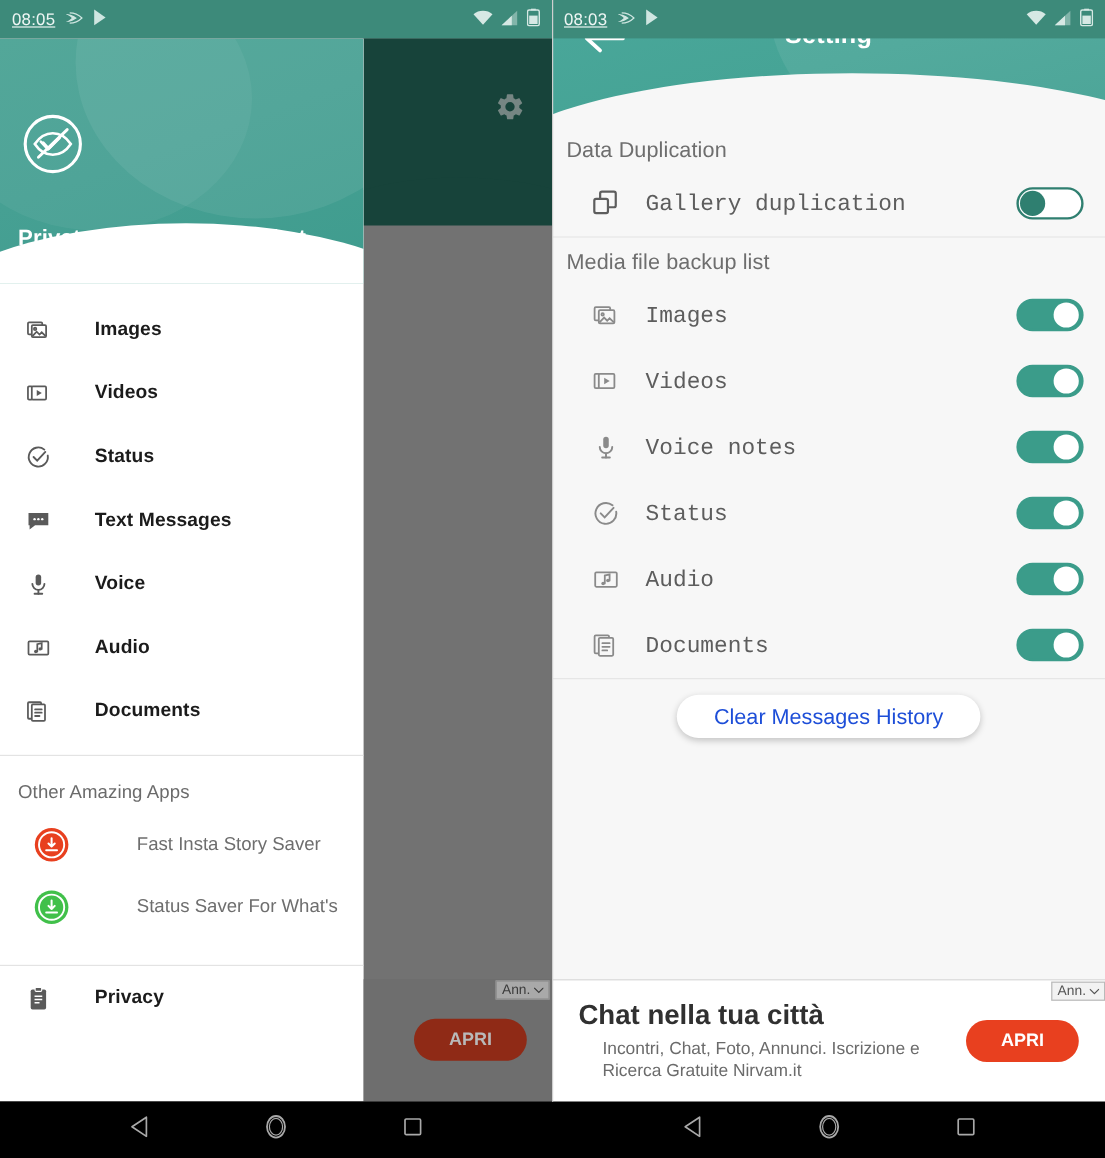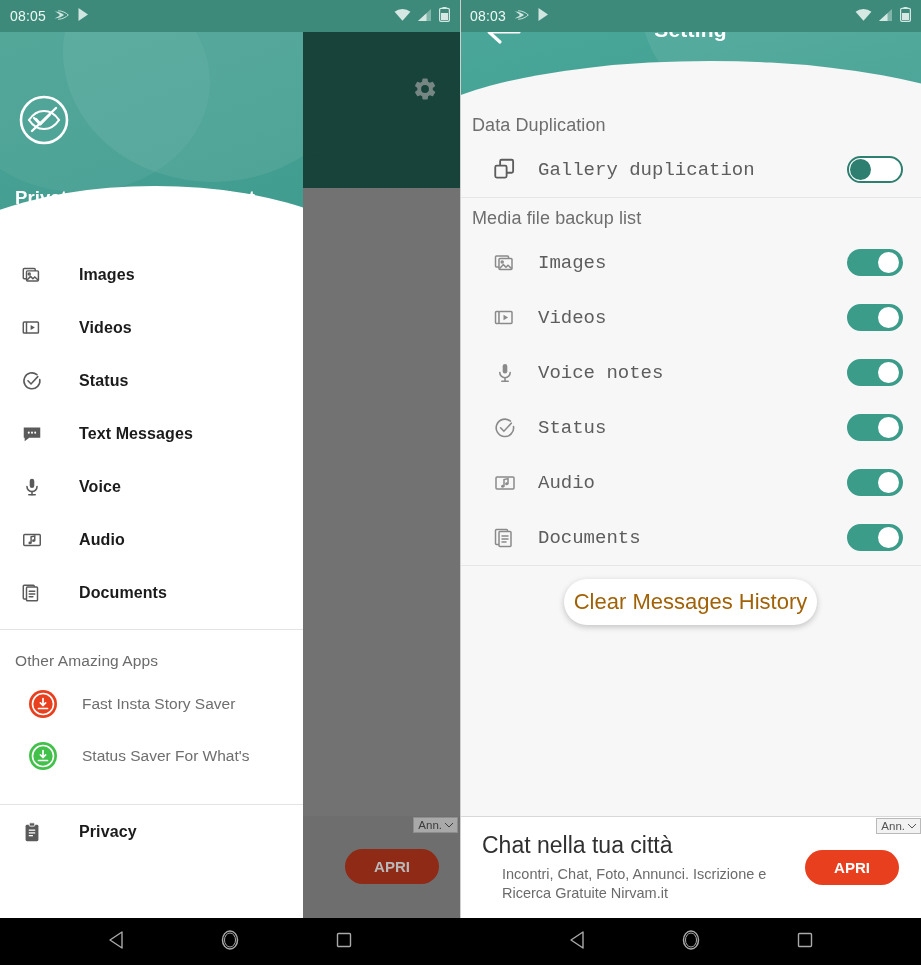--- a/index.html
+++ b/index.html
@@ -11,21 +11,21 @@
   }
   .screen { position:relative; width:921px; height:965px; }
 
   
   .left-pane { position:absolute; left:0; top:0; width:460px; height:918px; overflow:hidden; background:#6e6e6e; }
 
   .statusbar {
     position:absolute; left:0; top:0; height:32px; width:100%;
     background:#3d8a7a; color:#e8f3f0;
     display:flex; align-items:center; padding:0 10px;
-    font-size:14px; letter-spacing:.2px;
+    font-size:14px; letter-spacing:.2px;text-decoration:underline;
   }
   .statusbar .time { font-size:14px; color:#eef6f4; }
   .sb-left { display:flex; align-items:center; gap:7px; }
   .sb-right { margin-left:auto; display:flex; align-items:center; gap:6px; }
   .sb-icon { display:inline-block; opacity:.92; }
 
   
   .behind-app { position:absolute; left:303px; top:32px; width:157px; height:886px; background:#727272; }
   .behind-header {
     position:absolute; left:0; top:0; width:100%; height:142px;
@@ -76,21 +76,21 @@
   }
   .menu-item .mi-icon { width:30px; display:flex; align-items:center; justify-content:center; }
   .menu-item .mi-label {
     margin-left:32px; font-size:16px; font-weight:bold; color:#1b1b1b; letter-spacing:.1px;
   }
 
   .sec-divider { height:1px; background:#e3e3e3; margin-top:10px; }
   .sec-title {
     font-size:15.5px; color:#6b6b6b; padding:22px 0 8px 15px; letter-spacing:.1px;
   }
-  .app-item { display:flex; align-items:center; height:52px; padding-left:28px; cursor:pointer; }
+  .app-item { display:flex; align-items:center; height:52px; padding-left:28px; cursor:pointer;gap:32px; }
   .app-item .ai-label { margin-left:24px; font-size:15.5px; color:#6e6e6e; }
   .circle-badge { width:30px; height:30px; border-radius:50%; position:relative; }
 
   
   .right-pane { position:absolute; left:460px; top:0; width:461px; height:918px; background:#f7f7f7; overflow:hidden; }
   .r-header {
     position:relative; width:100%; height:105px;
     background:linear-gradient(165deg,#4aa79a 0%,#46a496 50%,#3f9f91 100%);
     overflow:hidden;
   }
@@ -118,32 +118,32 @@
   .s-row .sr-icon { width:30px; display:flex; align-items:center; justify-content:center; }
   .s-row .sr-label { margin-left:18px; font-size:19px; color:#5d5d5d; flex:1;font-family:Liberation Mono, monospace; }
 
   .tgl { width:56px; height:27px; border-radius:14px; position:relative; cursor:pointer; flex:none; }
   .tgl.off { background:#ffffff; border:2px solid #2f7f70; }
   .tgl.off .knob { position:absolute; left:1px; top:1px; width:21px; height:21px; border-radius:50%; background:#2f7f70; }
   .tgl.on { background:#3b9c8a; border:2px solid #3b9c8a; }
   .tgl.on .knob { position:absolute; right:2px; top:1px; width:21px; height:21px; border-radius:50%; background:#ffffff; }
 
   .clear-btn {
-    margin:13px auto 0; width:253px; height:46px; border-radius:24px;
-    background:#fff; color:#a16207; font-size:22px;
+    margin:13px auto 0; width:253px; height:36px; border-radius:24px;
+    background:#fff; color:#1d4ed8; font-size:18px;
     display:flex; align-items:center; justify-content:center;
     box-shadow:0 2px 6px rgba(0,0,0,.22); cursor:pointer;
   }
 
   
   .ad {
     position:absolute; left:460px; top:816px; width:461px; height:102px;
     background:#fff; border-top:1px solid #d8d8d8;
   }
-  .ad-title { position:absolute; left:22px; top:15px; font-size:23px; font-weight:normal; color:#303030; }
+  .ad-title { position:absolute; left:22px; top:15px; font-size:23px; font-weight:bold; color:#303030; }
   .ad-sub { position:absolute; left:22px; top:48px; width:290px; font-size:14.5px; color:#6b6b6b; line-height:1.33;margin-left:20px; }
   .ad-cta {
     position:absolute; right:22px; top:33px; width:94px; height:35px; border-radius:18px;
     background:#e8401f; color:#fff; font-size:15px; font-weight:bold;
     display:flex; align-items:center; justify-content:center; cursor:pointer;
   }
   .ann-chip {
     position:absolute; right:0px; top:1px;
     border:1px solid #b9b9b9; background:#f2f2f2; color:#555;
     font-size:11.5px; padding:1px 4px; display:flex; align-items:center; gap:3px; cursor:pointer;

